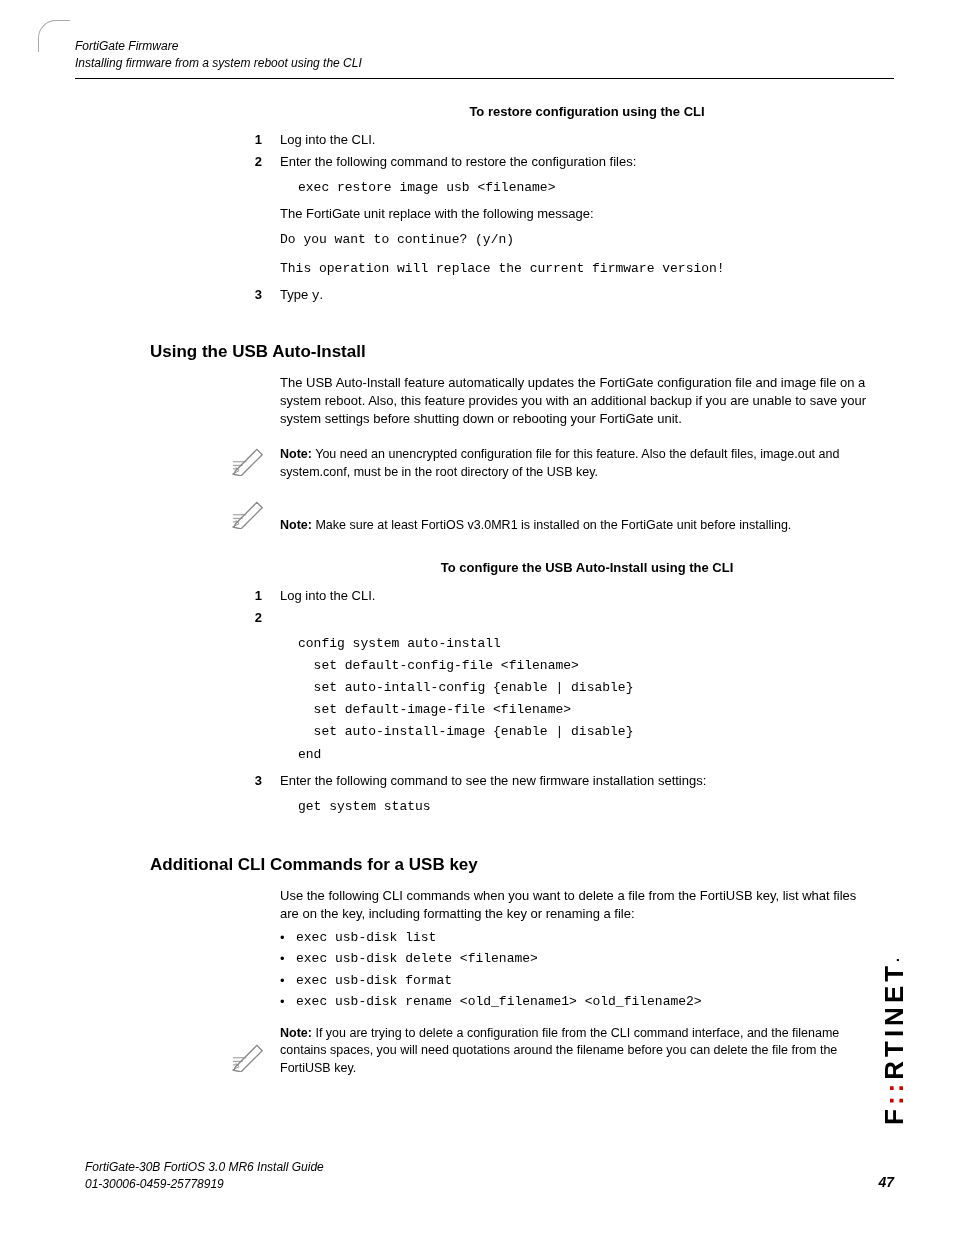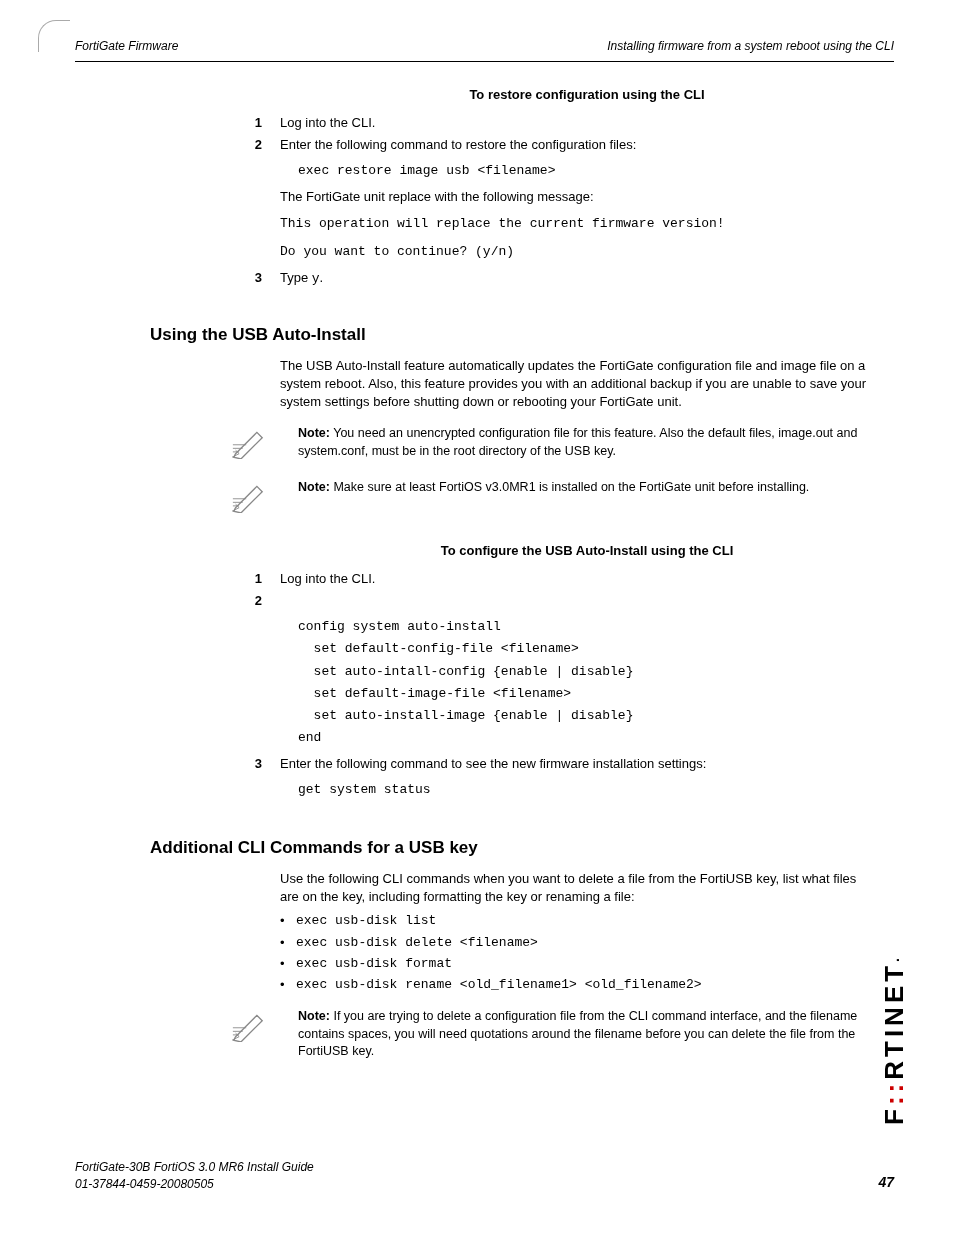--- a/index.html
+++ b/index.html
@@ -16,20 +16,21 @@
   .page {
     padding: 38px 60px 0 75px;
   }
   .header-row {
     display: flex;
     justify-content: space-between;
     font-style: italic;
     font-size: 12px;
     padding-bottom: 6px;
     border-bottom: 1px solid #000;
+    flex-direction: column;
   }
   .corner {
     position: absolute;
     top: 20px;
     left: 38px;
     width: 32px;
     height: 32px;
     border-left: 1px solid #aaa;
     border-top: 1px solid #aaa;
     border-top-left-radius: 18px;
@@ -70,23 +71,23 @@
     font-size: 13px;
     margin: 6px 0 6px 223px;
     white-space: pre;
     line-height: 1.7;
   }
   .body-para {
     margin: 4px 20px 4px 205px;
   }
   .note-row {
     display: flex;
-    align-items: flex-start;
+    align-items: flex-end;
     margin: 14px 20px 14px 155px;
-    gap: 32px;
+    gap: 14px;
   }
   .note-icon {
     width: 36px;
     flex-shrink: 0;
     padding-top: 2px;
   }
   .note-icon svg { width: 36px; height: 32px; }
   .note-text {
     flex: 1;
     font-size: 12.5px;
@@ -103,21 +104,21 @@
     width: 16px;
     flex-shrink: 0;
   }
   .bullet-code {
     font-family: "Courier New", monospace;
   }
   .inline-code { font-family: "Courier New", monospace; }
   .footer {
     position: absolute;
     bottom: 42px;
-    left: 75px;
+    left: 85px;
     right: 60px;
     display: flex;
     justify-content: space-between;
     align-items: flex-end;
     font-style: italic;
     font-size: 12px;
   }
   .footer-left { line-height: 1.4; }
   .footer-right { font-weight: bold; font-style: italic; font-size: 14px; }
   .side-logo {
@@ -157,22 +158,22 @@
 
     <div class="step-row">
       <div class="step-num">2</div>
       <div class="step-text">Enter the following command to restore the configuration files:</div>
     </div>
 
     <div class="code-block">exec restore image usb &lt;filename&gt;</div>
 
     <div class="body-para">The FortiGate unit replace with the following message:</div>
 
+    <div class="code-block" style="margin-left:205px">Do you want to continue? (y/n)</div>
     <div class="code-block" style="margin-left:205px">This operation will replace the current firmware version!</div>
-    <div class="code-block" style="margin-left:205px">Do you want to continue? (y/n)</div>
 
     <div class="step-row">
       <div class="step-num">3</div>
       <div class="step-text">
         <span>Type </span><span class="inline-code">y</span><span>.</span>
       </div>
     </div>
 
     <div class="section-heading">Using the USB Auto-Install</div>
     <div class="body-para">The USB Auto-Install feature automatically updates the FortiGate configuration file and image file on a system reboot. Also, this feature provides you with an additional backup if you are unable to save your system settings before shutting down or rebooting your FortiGate unit.</div>
@@ -264,16 +265,16 @@
     </div>
 
   </div>
 </div>
 
 <div class="side-logo">F<span class="red">::</span>RTINET<span style="font-size:14px;">.</span></div>
 
 <div class="footer">
   <div class="footer-left">
     <div>FortiGate-30B FortiOS 3.0 MR6 Install Guide</div>
-    <div>01-37844-0459-20080505</div>
+    <div>01-30006-0459-25778919</div>
   </div>
   <div class="footer-right">47</div>
 </div>
 
 </body></html>

